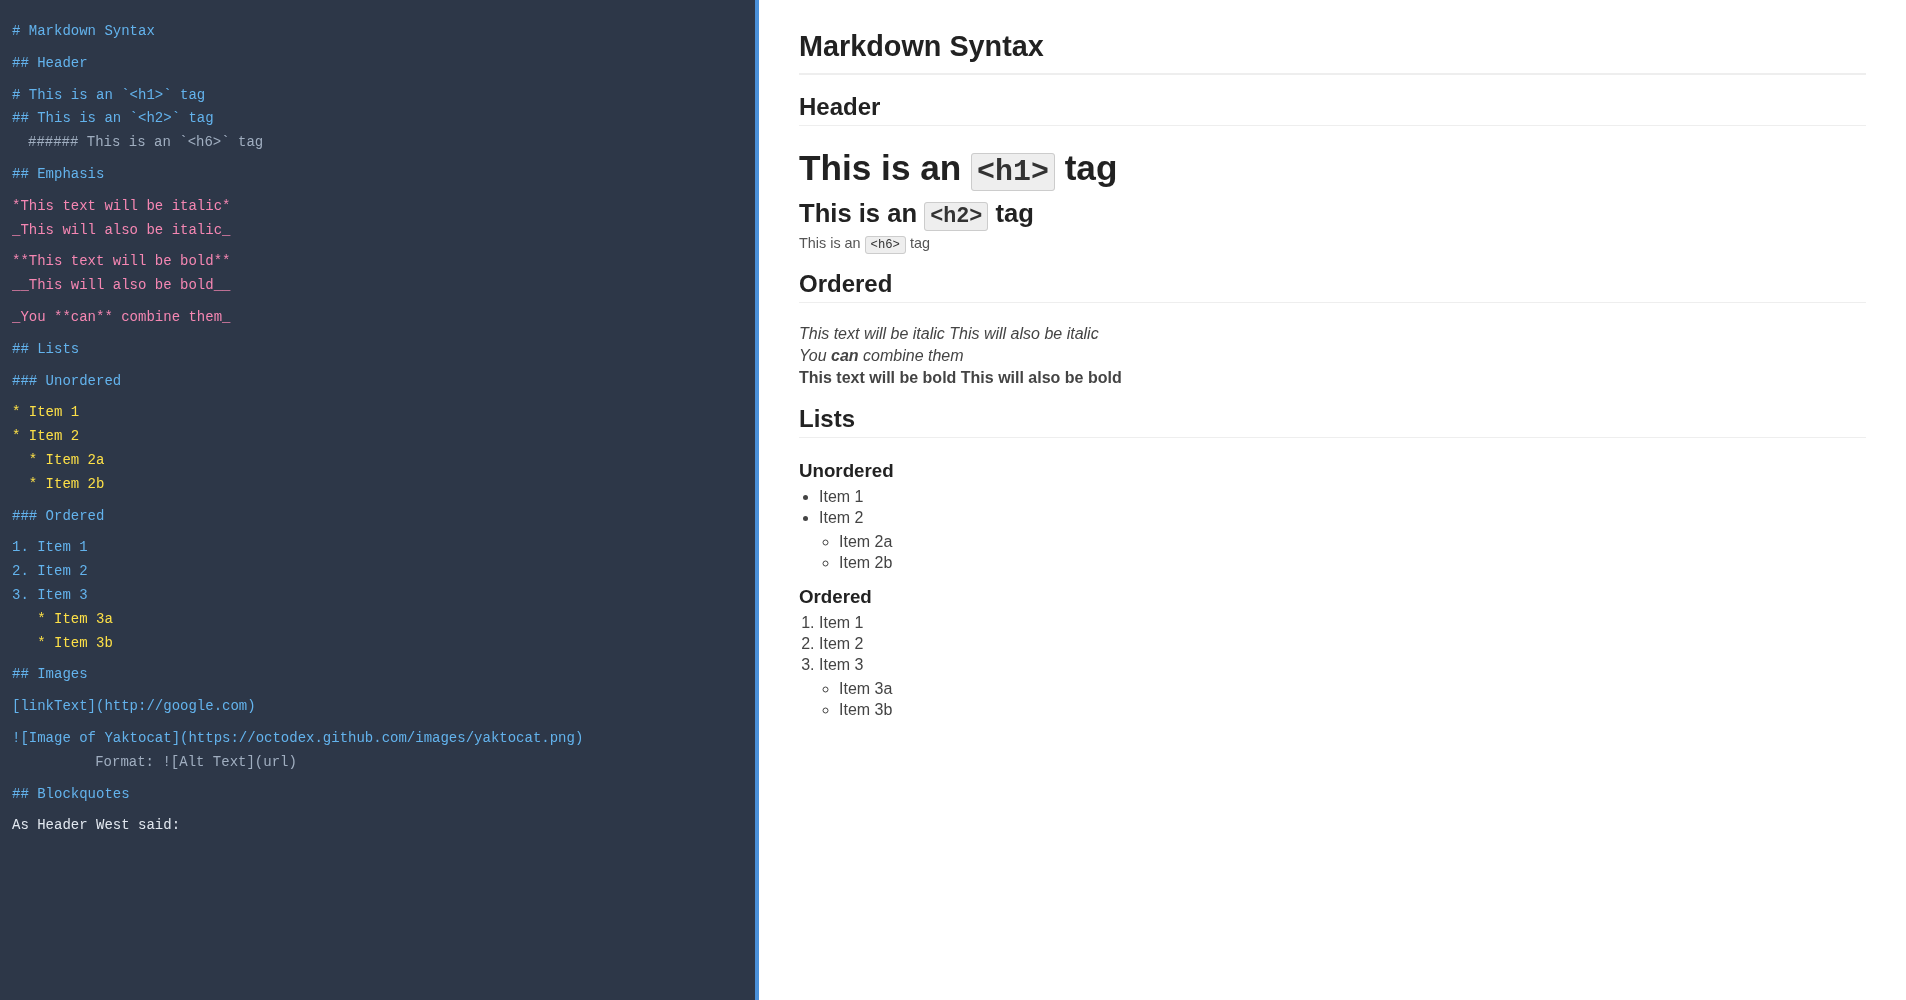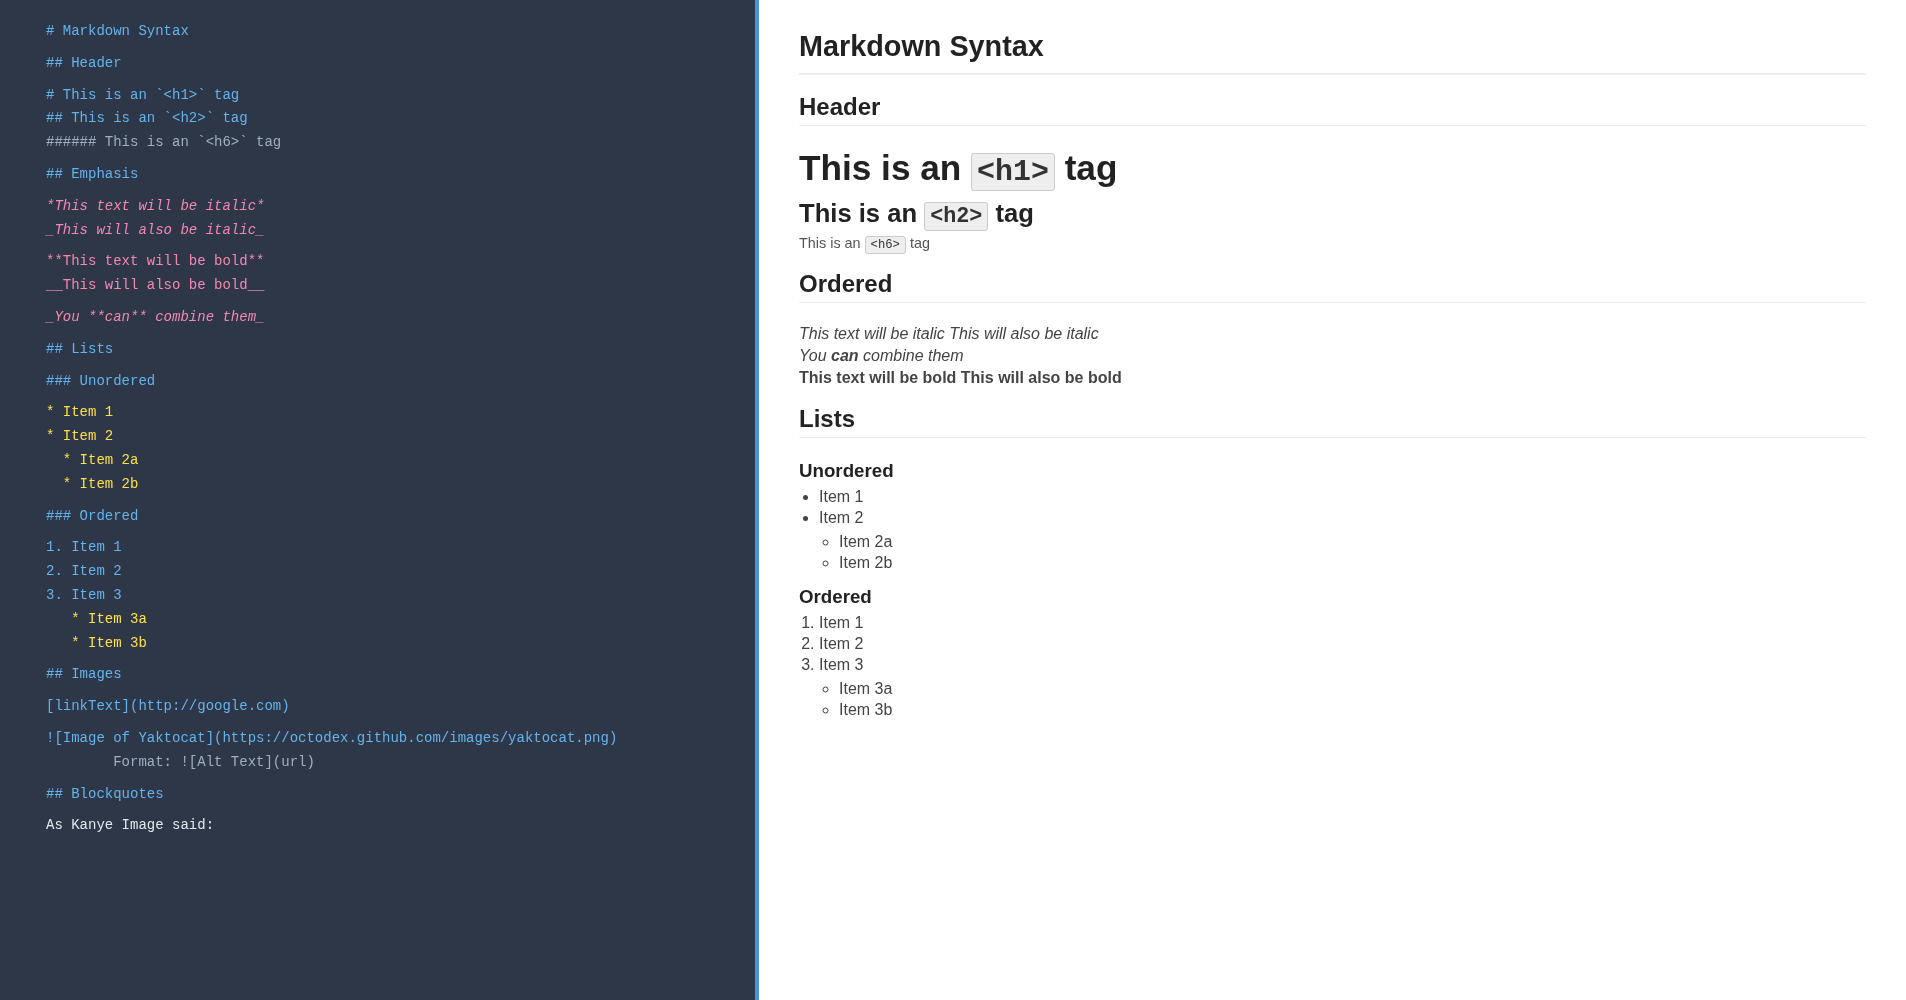--- a/index.html
+++ b/index.html
@@ -8,42 +8,42 @@
       height: 1000px;
       overflow: hidden;
       font-family: -apple-system, BlinkMacSystemFont, 'Segoe UI', sans-serif;
     }
 
     
     .editor-panel {
       width: 755px;
       background: #2d3748;
       color: #e2e8f0;
-      padding: 20px 46px;
+      padding: 20px 12px;
       overflow-y: auto;
       font-family: 'Courier New', Courier, monospace;
       font-size: 14px;
       line-height: 1.7;
       flex-shrink: 0;
     }
 
     .editor-panel .line {
       display: block;
       white-space: pre;
     }
 
     .c-heading { color: #63b3ed; }
-    .c-italic { color: #f687b3; font-style: italic; }
+    .c-italic { color: #f687b3; }
     .c-bold { color: #f687b3; }
     .c-bullet { color: #fde047; }
     .c-num { color: #63b3ed; }
     .c-link { color: #63b3ed; }
     .c-image { color: #63b3ed; }
     .c-white { color: #e2e8f0; }
-    .c-gray { color: #a0aec0; }
+    .c-gray { color: #a0aec0; margin-left: 16px; }
 
     .spacer { height: 8px; }
 
     
     .preview-panel {
       flex: 1;
       background: #ffffff;
       padding: 30px 40px;
       overflow-y: auto;
       color: #333;
@@ -162,21 +162,21 @@
   <div class="spacer"></div>
   <span class="line c-heading">## Images</span>
   <div class="spacer"></div>
   <span class="line c-link">[linkText](http://google.com)</span>
   <div class="spacer"></div>
   <span class="line c-image">![Image of Yaktocat](https://octodex.github.com/images/yaktocat.png)</span>
   <span class="line c-gray">        Format: ![Alt Text](url)</span>
   <div class="spacer"></div>
   <span class="line c-heading">## Blockquotes</span>
   <div class="spacer"></div>
-  <span class="line c-white">As Kanye Image said:</span>
+  <span class="line c-white">As Header West said:</span>
 </div>
 
 <div class="divider"></div>
 
 <div class="preview-panel">
   <div class="preview-title">Markdown Syntax</div>
 
   <h2>Header</h2>
 
   <div class="preview-h1-large">

